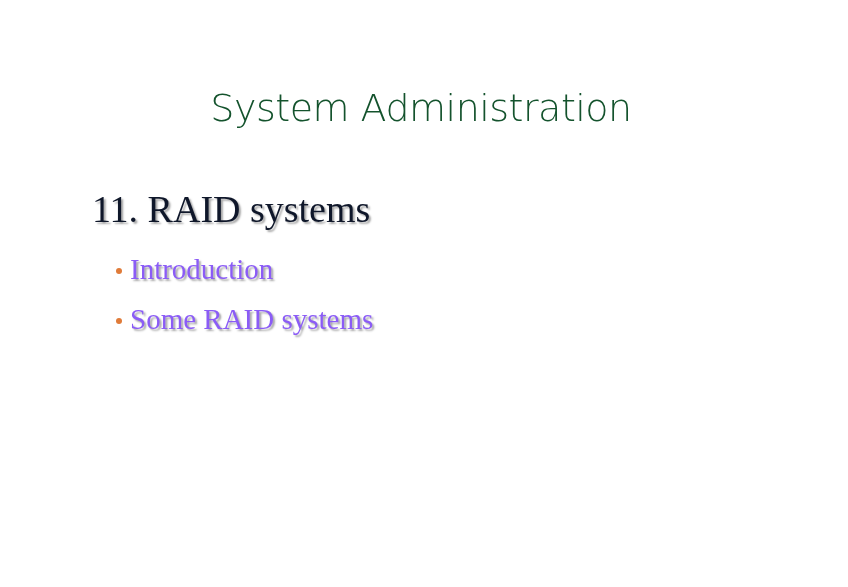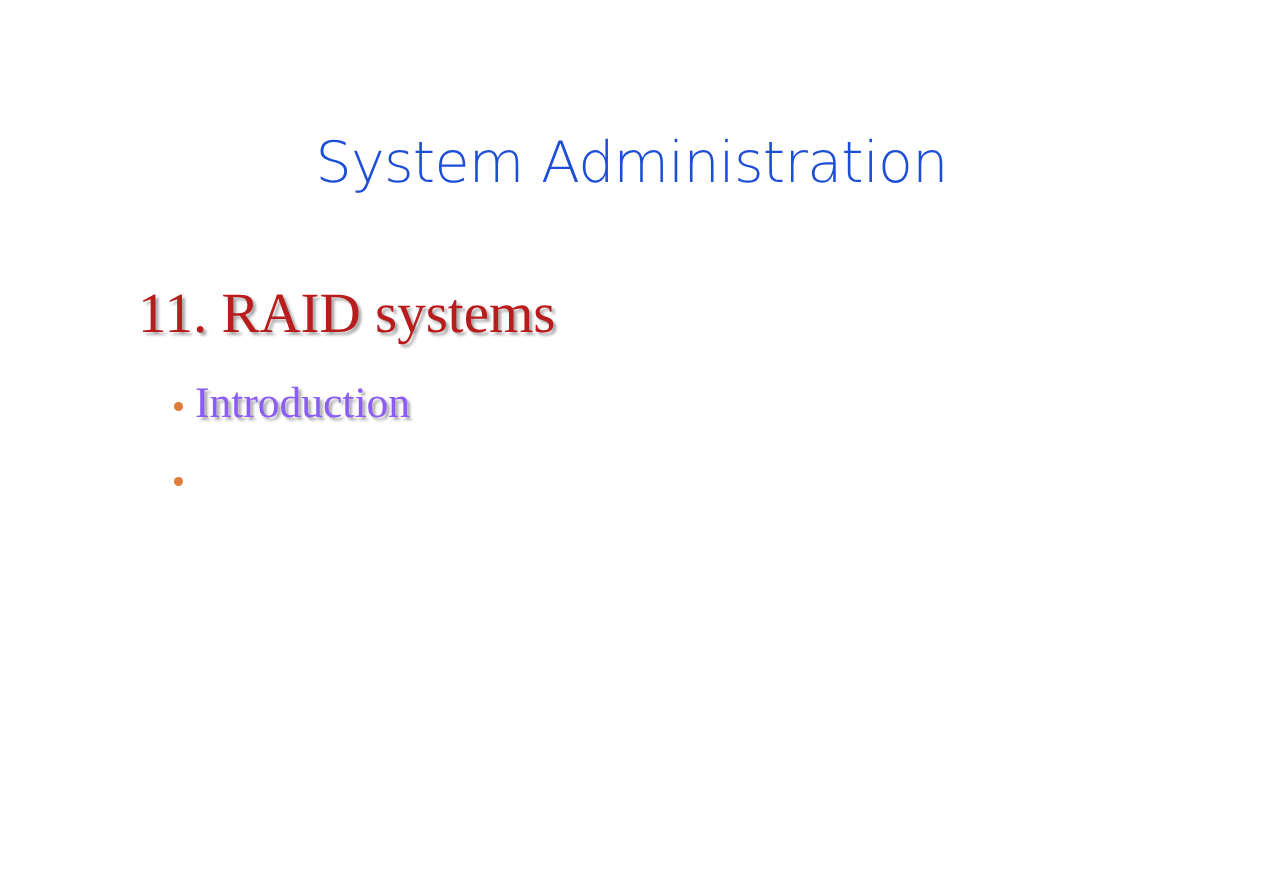--- a/index.html
+++ b/index.html
@@ -22,31 +22,31 @@
     }
     .slide-title {
       position: absolute;
       left: 0;
       top: 82px;
       width: 842px;
       text-align: center;
       font-family: "DejaVu Sans", sans-serif;
       font-weight: 200;
       font-size: 38px;
-      color: #1d4ed8;
+      color: #14532d;
       letter-spacing: -0.5px;
       line-height: 52px;
     }
     .heading {
       position: absolute;
       left: 92px;
       top: 186px;
       font-family: "Liberation Serif", "DejaVu Serif", serif;
       font-size: 38px;
-      color: #b91c1c;
+      color: #0f172a;
       text-shadow: 2px 2px 2px rgba(0,0,0,0.35);
       line-height: 46px;
       white-space: nowrap;
     }
     .bullets {
       position: absolute;
       left: 116px;
       top: 244px;
       margin: 0;
       padding: 0;
@@ -80,15 +80,16 @@
 
   <div class="heading">11. RAID systems</div>
 
   <ul class="bullets">
     <li class="bullet-item">
       <span class="bullet-dot" style="background:#e07b39;"></span>
       <span>Introduction</span>
     </li>
     <li class="bullet-item">
       <span class="bullet-dot" style="background:#e07b39;"></span>
+      <span>Some RAID systems</span>
     </li>
   </ul>
 </div>
 
 </body></html>

